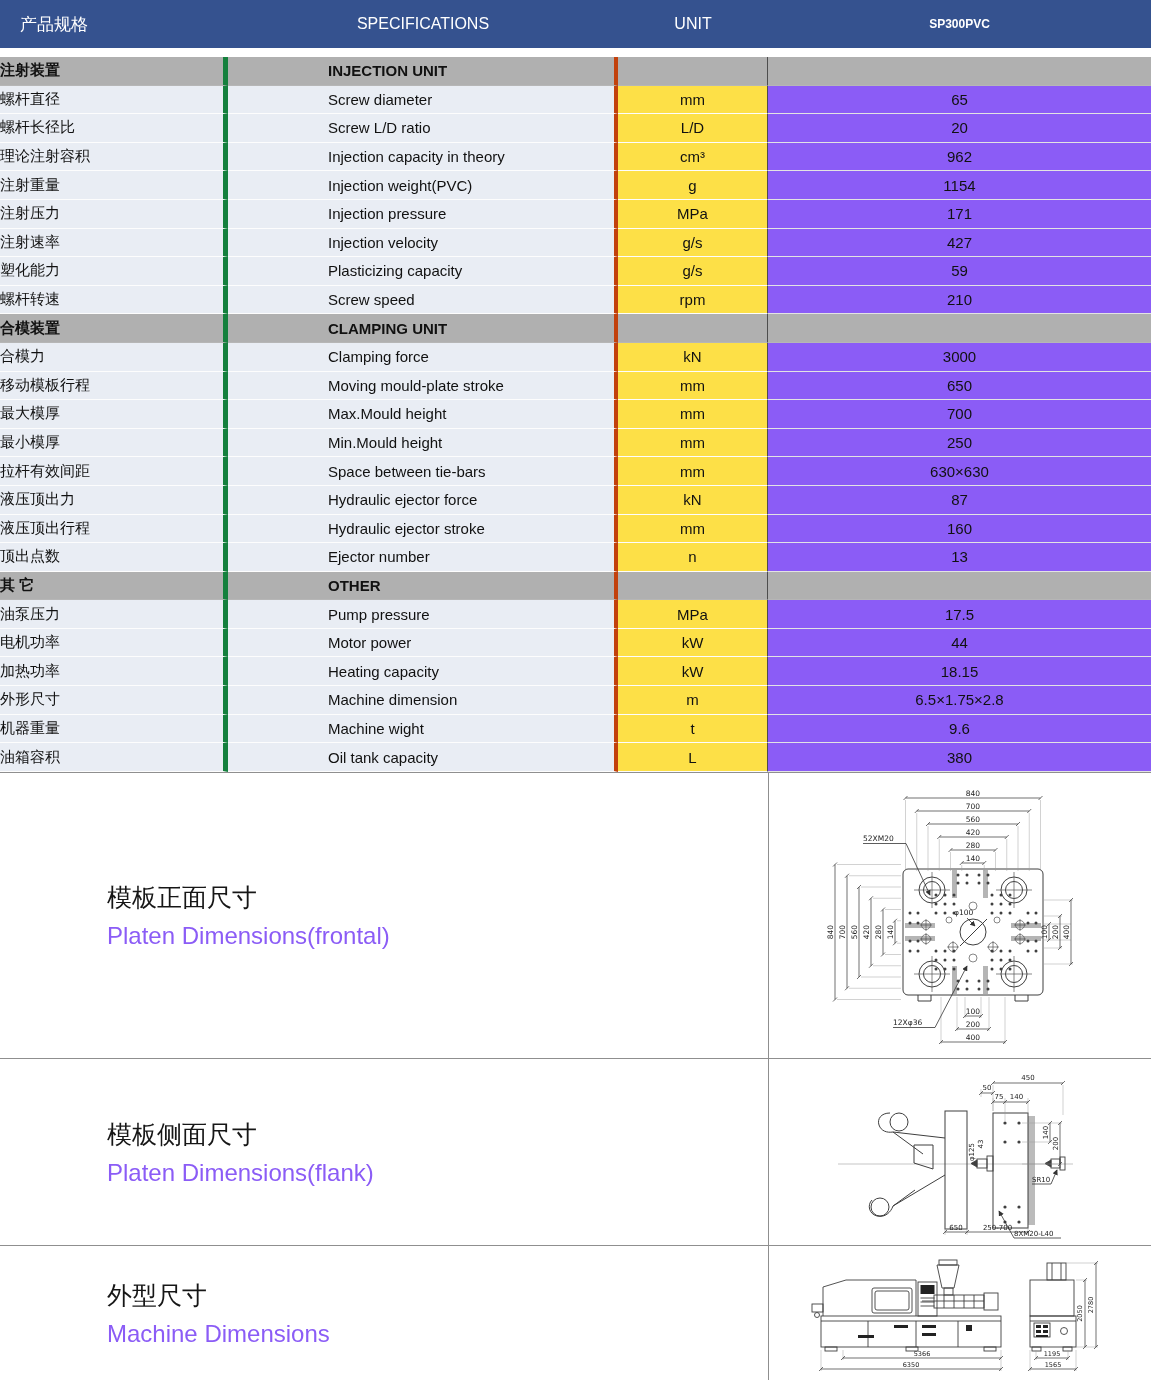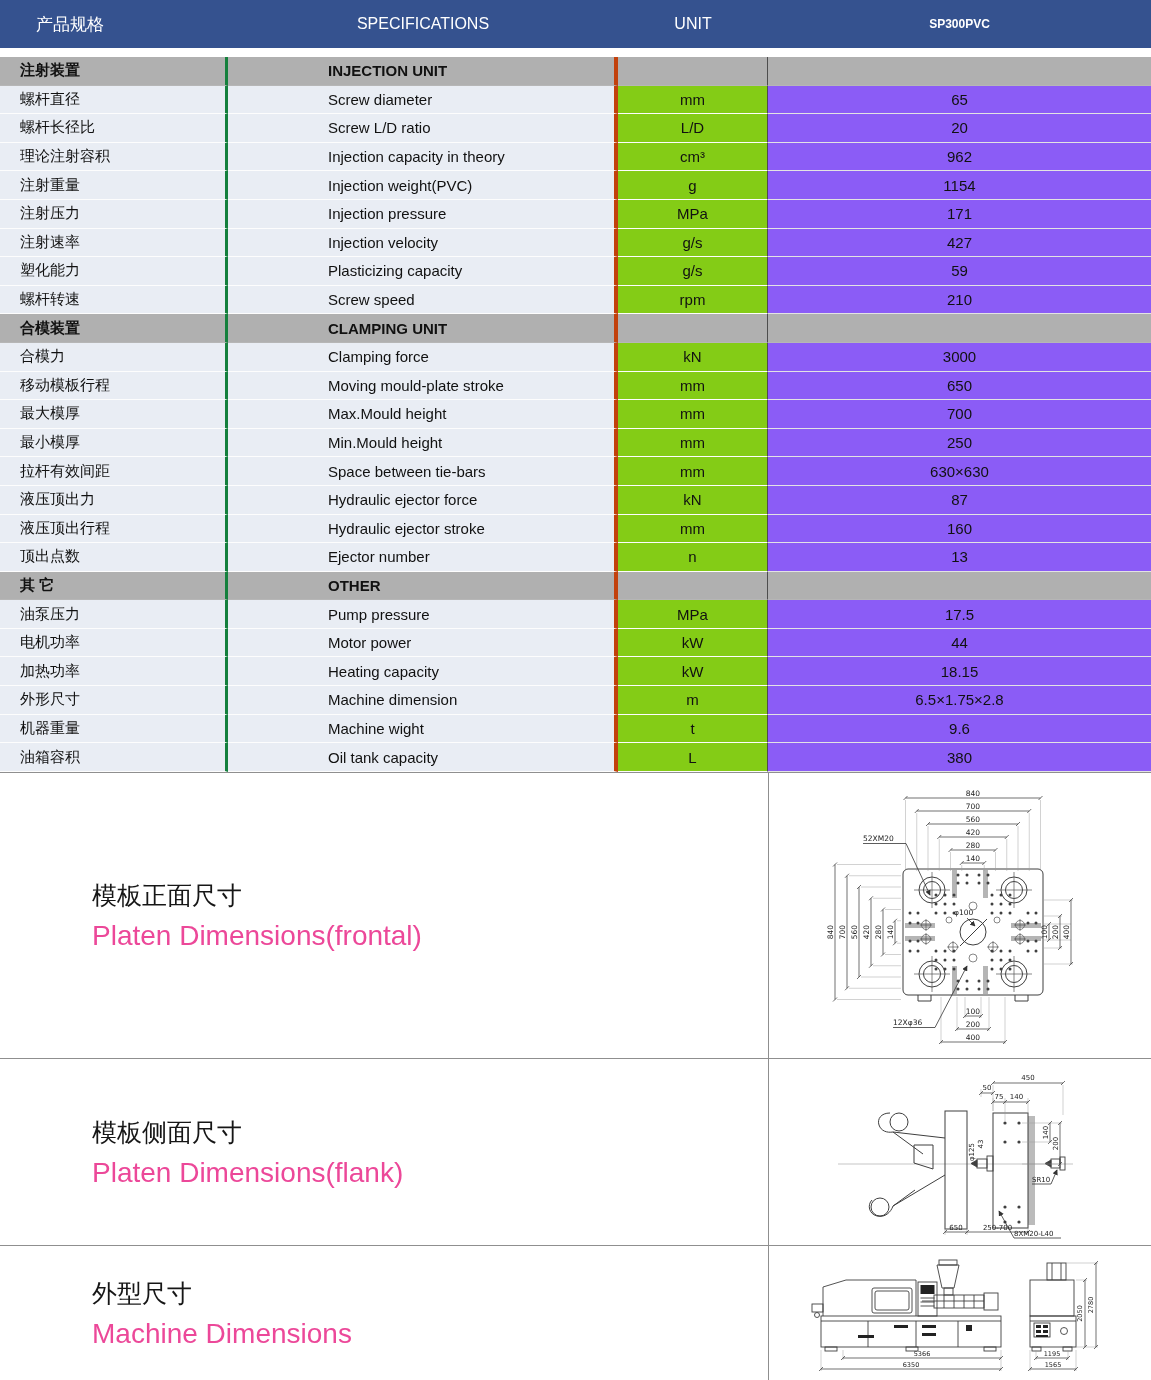--- a/index.html
+++ b/index.html
@@ -12,53 +12,53 @@
   }
   
   .header{
     height:48px;
     background:#35528f;
     display:grid;
     grid-template-columns:228px 390px 150px 383px;
     align-items:center;
     color:#fff;
   }
-  .h1{padding-left:36px;font-size:17px;}
+  .h1{padding-left:20px;font-size:17px;}
   .h2,.h3{text-align:center;font-size:16px;}
   .h4{text-align:center;font-size:12px;font-weight:bold;}
   
   .table{margin-top:9px;}
   .trow{
     display:grid;
     grid-template-columns:228px 390px 150px 383px;
     height:28.6px;
   }
   .c{
     box-sizing:border-box;
     display:flex;align-items:center;
     font-size:15px;
     border-bottom:1px solid #fdfdfd;
     overflow:hidden;white-space:nowrap;
   }
-  .c1{background:#e9edf4;padding-left:20px;border-right:3px solid #15803d;}
+  .c1{background:#e9edf4;border-right:5px solid #15803d;}
   .c2{background:#e9edf4;padding-left:100px;border-right:4px solid #c2410c;}
-  .c3{background:#84cc16;justify-content:center;border-right:1px solid #4d4d4d;}
+  .c3{background:#fde047;justify-content:center;border-right:1px solid #4d4d4d;}
   .c4{background:#8b5cf6;justify-content:center;border-bottom:1px solid #e3e3e3;}
   .sec{background:#b0b0b0;font-weight:bold;border-bottom:1px solid #b6b6b6;}
   
   .dsec{position:relative;border-top:1px solid #8f8f8f;}
   #dsec1{height:285px;}
   #dsec2{height:186px;}
   #dsec3{height:137px;border-bottom:2px solid #8f8f8f;box-sizing:border-box;}
   .vline{position:absolute;left:768px;top:0;bottom:0;width:1px;background:#8f8f8f;}
   .dlabel{
-    position:absolute;left:92px;top:50%;transform:translateY(-50%);
+    position:absolute;left:107px;top:50%;transform:translateY(-50%);
   }
   .dlabel .zh{font-size:25px;color:#161616;margin-bottom:8px;}
-  .dlabel .en{font-size:28px;color:#ec4899;}
+  .dlabel .en{font-size:24px;color:#8b5cf6;}
   .dsvg{position:absolute;left:768px;top:0;}
   svg text{font-family:"DejaVu Sans","Liberation Sans",sans-serif;}
 </style>
 </head>
 <body>
 
 <div class="header">
   <div class="h1">产品规格</div>
   <div class="h2">SPECIFICATIONS</div>
   <div class="h3">UNIT</div>

